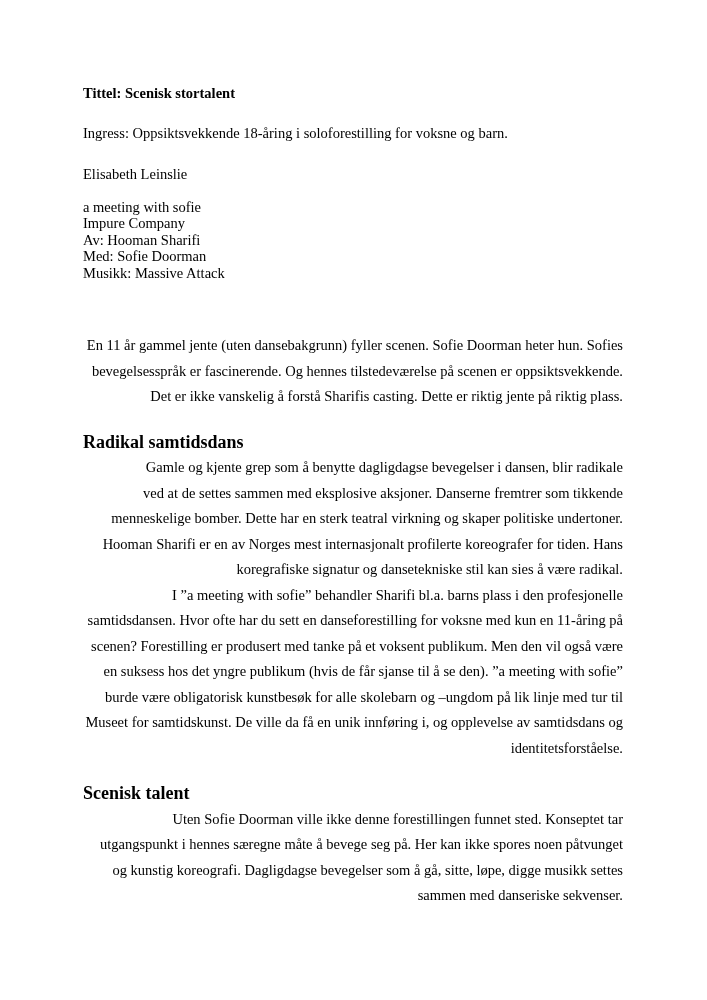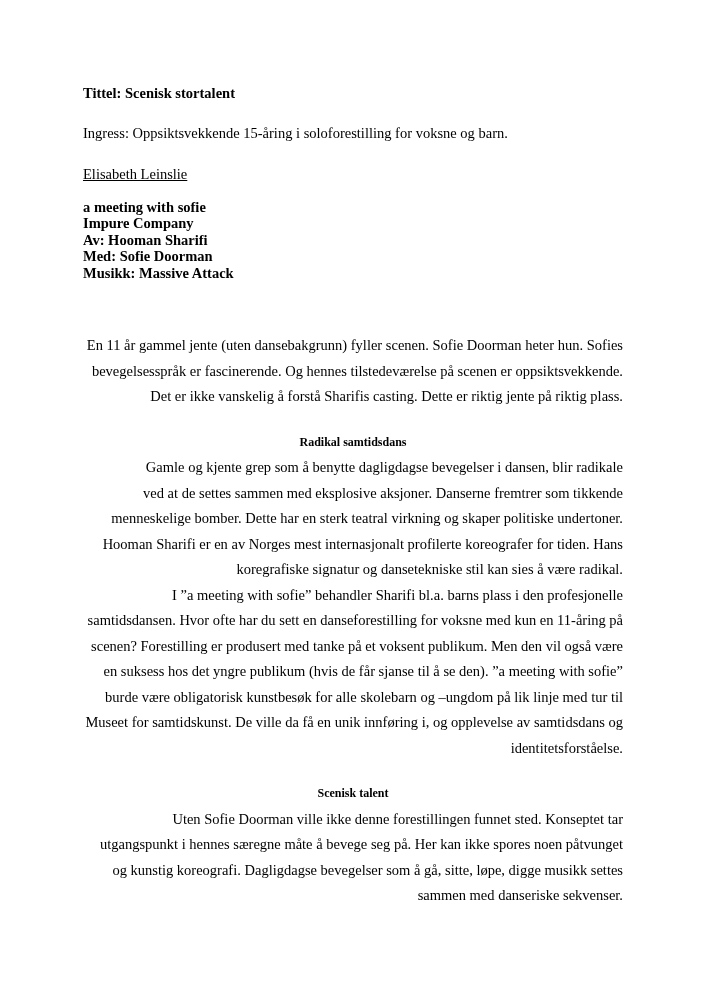--- a/index.html
+++ b/index.html
@@ -26,52 +26,49 @@
   }
   .ingress {
     font-size: 14.5px;
     line-height: 18px;
     margin: 0 0 23px 0;
   }
   .author {
     font-size: 14.5px;
     line-height: 18px;
     margin: 0 0 16px 0;
-    text-decoration: underline;
   }
   .credits {
     font-size: 14.5px;
     line-height: 16.4px;
     margin: 0 0 52px 0;
-    font-weight: bold;
   }
   .credit-line { margin: 0; }
   .para {
     font-size: 14.5px;
     line-height: 25.5px;
     margin: 0;
     text-align: right;
   }
   .indent { text-indent: 42px; }
   .heading {
-    font-size: 12px;
+    font-size: 18px;
     line-height: 25.5px;
     font-weight: bold;
     margin: 20px 0 0 0;
-    text-align: center;
   }
 </style>
 </head>
 <body>
 
 <div class="page">
 
   <p class="doc-title">Tittel: Scenisk stortalent</p>
 
-  <p class="ingress">Ingress: Oppsiktsvekkende 15-åring i soloforestilling for voksne og barn.</p>
+  <p class="ingress">Ingress: Oppsiktsvekkende 18-åring i soloforestilling for voksne og barn.</p>
 
   <p class="author">Elisabeth Leinslie</p>
 
   <div class="credits">
     <p class="credit-line">a meeting with sofie</p>
     <p class="credit-line">Impure Company</p>
     <p class="credit-line">Av: Hooman Sharifi</p>
     <p class="credit-line">Med: Sofie Doorman</p>
     <p class="credit-line">Musikk: Massive Attack</p>
   </div>

